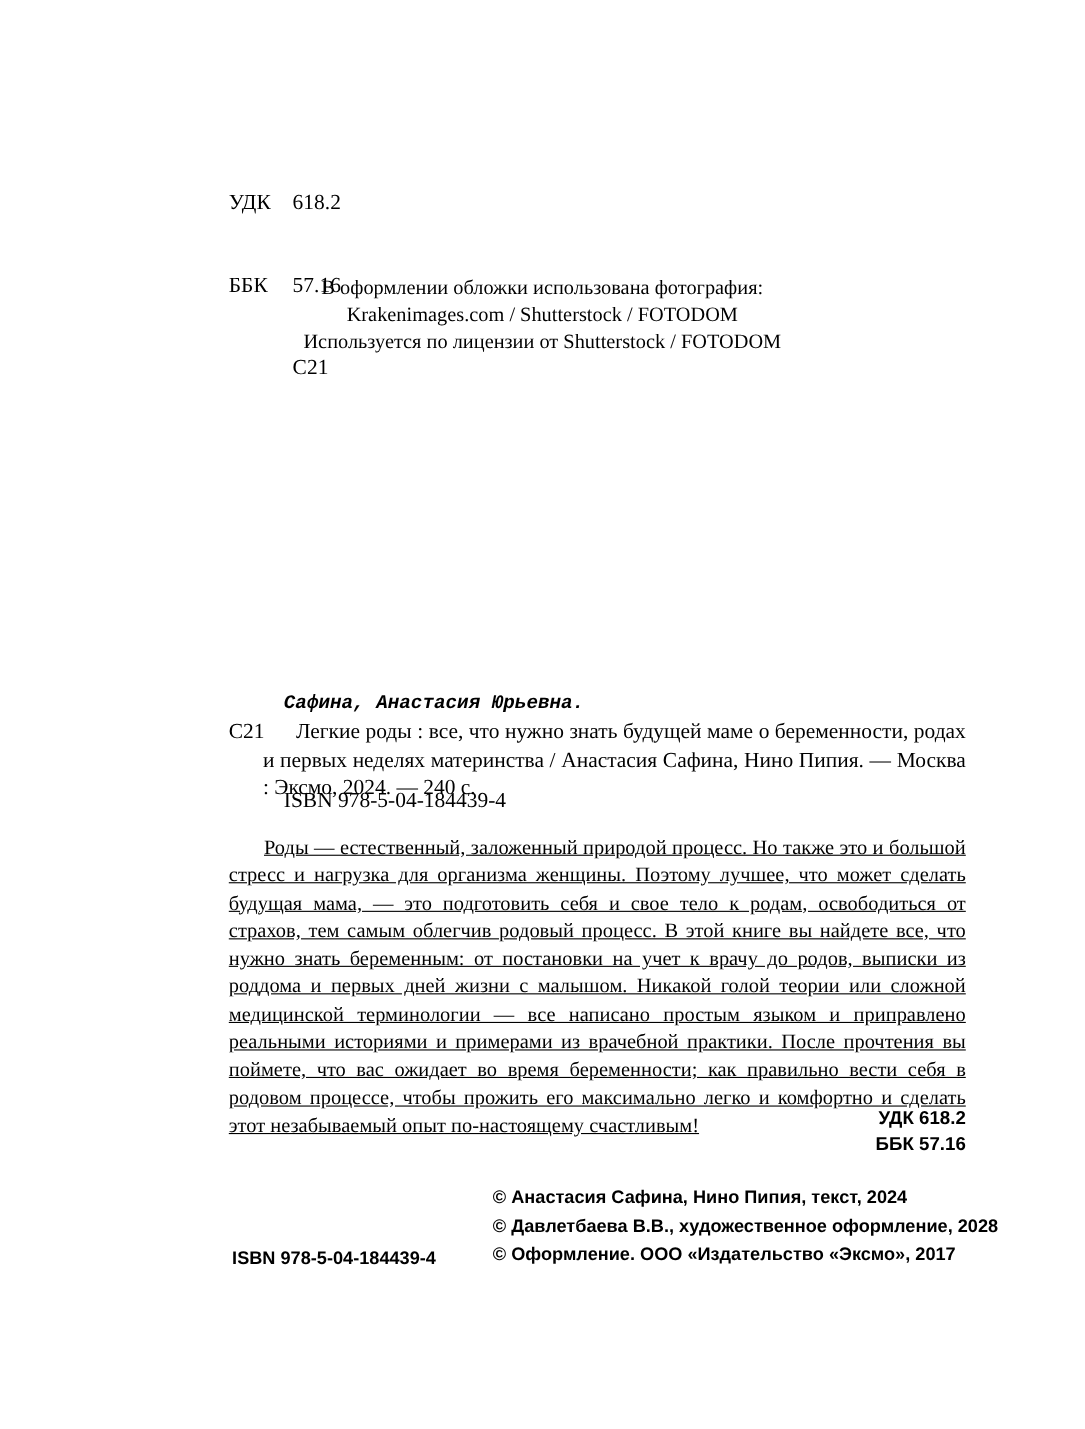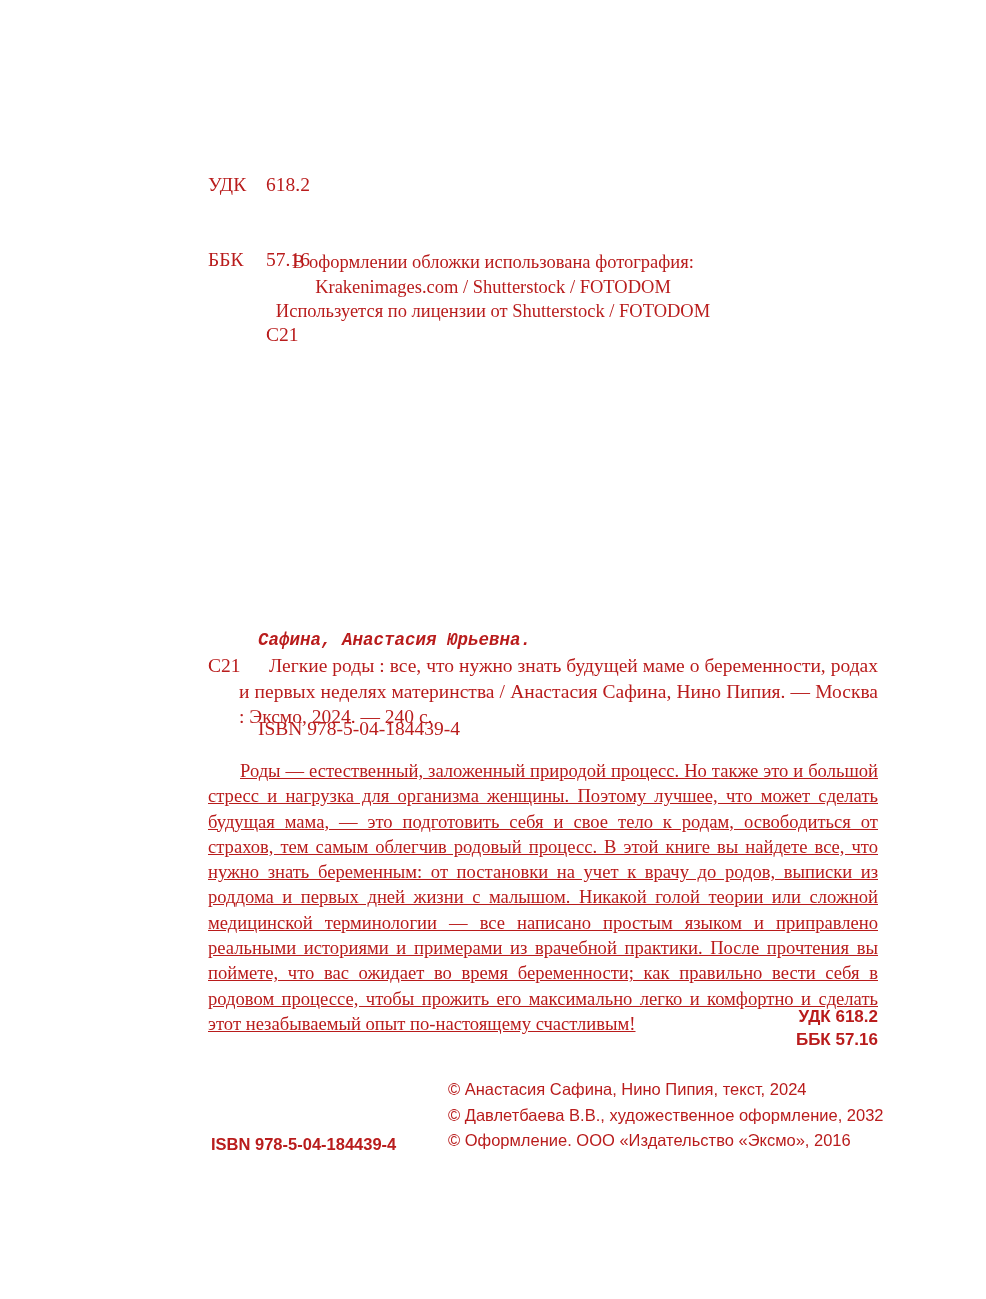--- a/index.html
+++ b/index.html
@@ -6,21 +6,21 @@
     margin: 0;
     padding: 0;
     background: #ffffff;
   }
   .page {
     position: relative;
     width: 986px;
     height: 1299px;
     background: #ffffff;
     font-family: "Liberation Serif", serif;
-    color: #b91c1c;
+    color: #000000;
     overflow: hidden;
   }
 
   
   .class-codes {
     position: absolute;
     left: 208px;
     top: 122px;
     font-size: 19.5px;
     line-height: 25px;
@@ -112,21 +112,21 @@
     font-size: 17px;
     line-height: 23px;
   }
 
   
   .copyright {
     position: absolute;
     left: 448px;
     top: 1077px;
     font-family: "Liberation Sans", sans-serif;
-    font-weight: normal;
+    font-weight: bold;
     font-size: 16.5px;
     line-height: 25.5px;
   }
 
   
   .isbn-bottom {
     position: absolute;
     left: 211px;
     top: 1135px;
     font-family: "Liberation Sans", sans-serif;
@@ -163,19 +163,19 @@
 
   <div class="annotation">Роды — естественный, заложенный природой процесс. Но также это и большой стресс и нагрузка для организма женщины. Поэтому лучшее, что может сделать будущая мама, — это подготовить себя и свое тело к родам, освободиться от страхов, тем самым облегчив родовый процесс. В этой книге вы найдете все, что нужно знать беременным: от постановки на учет к врачу до родов, выписки из роддома и первых дней жизни с малышом. Никакой голой теории или сложной медицинской терминологии — все написано простым языком и приправлено реальными историями и примерами из врачебной практики. После прочтения вы поймете, что вас ожидает во время беременности; как правильно вести себя в родовом процессе, чтобы прожить его максимально легко и комфортно и сделать этот незабываемый опыт по-настоящему счастливым!</div>
 
   <div class="codes-right">
     <div>УДК 618.2</div>
     <div>ББК 57.16</div>
   </div>
 
   <div class="copyright">
     <div>© Анастасия Сафина, Нино Пипия, текст, 2024</div>
-    <div>© Давлетбаева В.В., художественное оформление, 2032</div>
-    <div>© Оформление. ООО «Издательство «Эксмо», 2016</div>
+    <div>© Давлетбаева В.В., художественное оформление, 2028</div>
+    <div>© Оформление. ООО «Издательство «Эксмо», 2017</div>
   </div>
 
   <div class="isbn-bottom">ISBN 978-5-04-184439-4</div>
 
 </div>
 
 </body></html>

